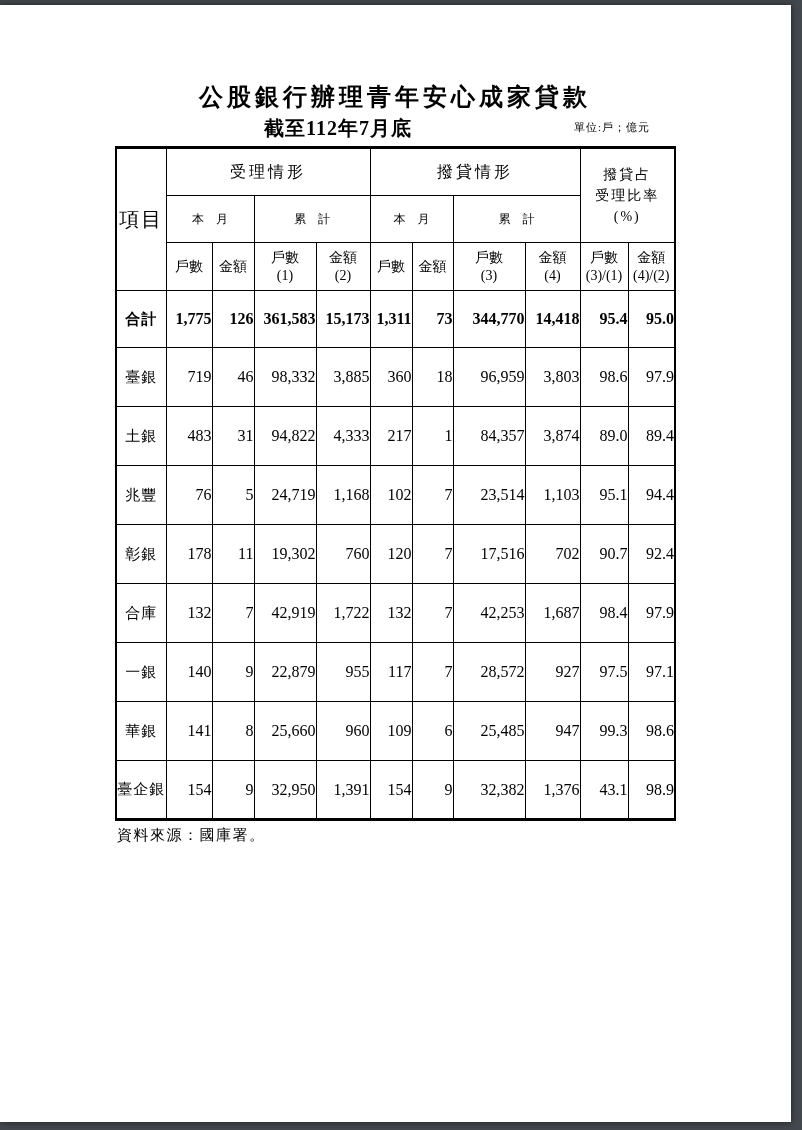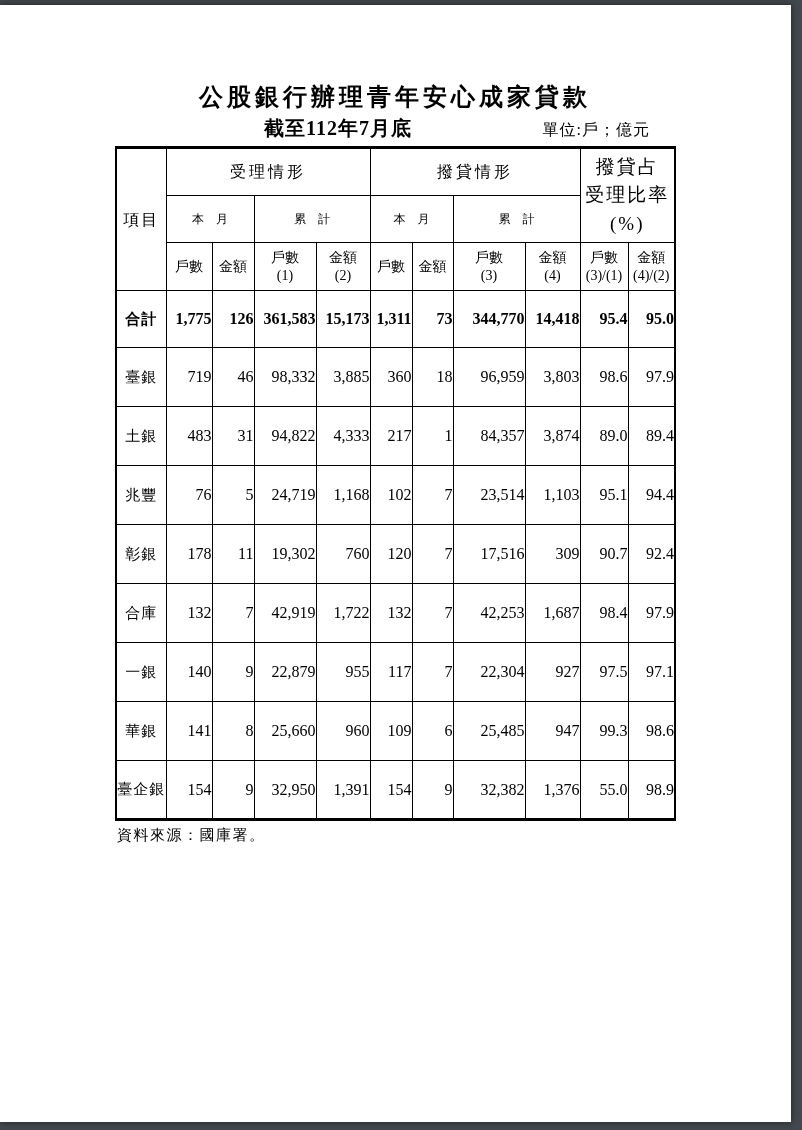--- a/index.html
+++ b/index.html
@@ -38,21 +38,21 @@
     text-align: center;
     transform: translateX(-57px);
     font-size: 20px;
     font-weight: bold;
     letter-spacing: 1px;
     white-space: nowrap;
   }
   .unit-note {
     position: absolute;
     top: 115px; right: 25px;
-    font-size: 16px;
+    font-size: 11px;
     letter-spacing: 1px;
     white-space: nowrap;
   }
   table.stats {
     position: absolute;
     left: 0; top: 141px;
     width: 560px;
     border-collapse: collapse;
     table-layout: fixed;
     border: 2px solid #000;
@@ -69,24 +69,24 @@
     font-size: 14px;
     text-align: center;
     vertical-align: middle;
     white-space: pre-line;
     line-height: 1.25;
     margin-left: 16px;
   }
   thead tr.group-row { height: 48px; }
   thead tr.sub-row   { height: 47px; }
   thead tr.col-row   { height: 48px; }
-  th.corner { font-size: 16px; letter-spacing: 2px; }
+  th.corner { font-size: 20px; letter-spacing: 2px; }
   th.group  { font-size: 16px; letter-spacing: 3px; }
   th.subgroup { font-size: 12px; }
-  th.ratio-head { font-size: 19px; letter-spacing: 2px; line-height: 1.5; }
+  th.ratio-head { font-size: 14px; letter-spacing: 2px; line-height: 1.5; }
   tbody tr { height: 59px; }
   tbody tr:first-child { height: 57px; }
   tbody tr th, tbody tr td { border-top: 3px solid #000; }
   tbody th {
     font-weight: normal;
     font-size: 15px;
     text-align: center;
     vertical-align: middle;
     letter-spacing: 1px;
   }
@@ -219,21 +219,21 @@
             </tr>
             <tr>
               <th>彰銀</th>
               <td>178</td>
               <td>11</td>
               <td>19,302</td>
               <td>760</td>
               <td>120</td>
               <td>7</td>
               <td>17,516</td>
-              <td>309</td>
+              <td>702</td>
               <td>90.7</td>
               <td>92.4</td>
             </tr>
             <tr>
               <th>合庫</th>
               <td>132</td>
               <td>7</td>
               <td>42,919</td>
               <td>1,722</td>
               <td>132</td>
@@ -244,21 +244,21 @@
               <td>97.9</td>
             </tr>
             <tr>
               <th>一銀</th>
               <td>140</td>
               <td>9</td>
               <td>22,879</td>
               <td>955</td>
               <td>117</td>
               <td>7</td>
-              <td>22,304</td>
+              <td>28,572</td>
               <td>927</td>
               <td>97.5</td>
               <td>97.1</td>
             </tr>
             <tr>
               <th>華銀</th>
               <td>141</td>
               <td>8</td>
               <td>25,660</td>
               <td>960</td>
@@ -272,21 +272,21 @@
             <tr>
               <th>臺企銀</th>
               <td>154</td>
               <td>9</td>
               <td>32,950</td>
               <td>1,391</td>
               <td>154</td>
               <td>9</td>
               <td>32,382</td>
               <td>1,376</td>
-              <td>55.0</td>
+              <td>43.1</td>
               <td>98.9</td>
             </tr>
           </tbody>
       </table>
 
       <div class="source-note">資料來源：國庫署。</div>
 
     </div>
   </div>
 </div>

